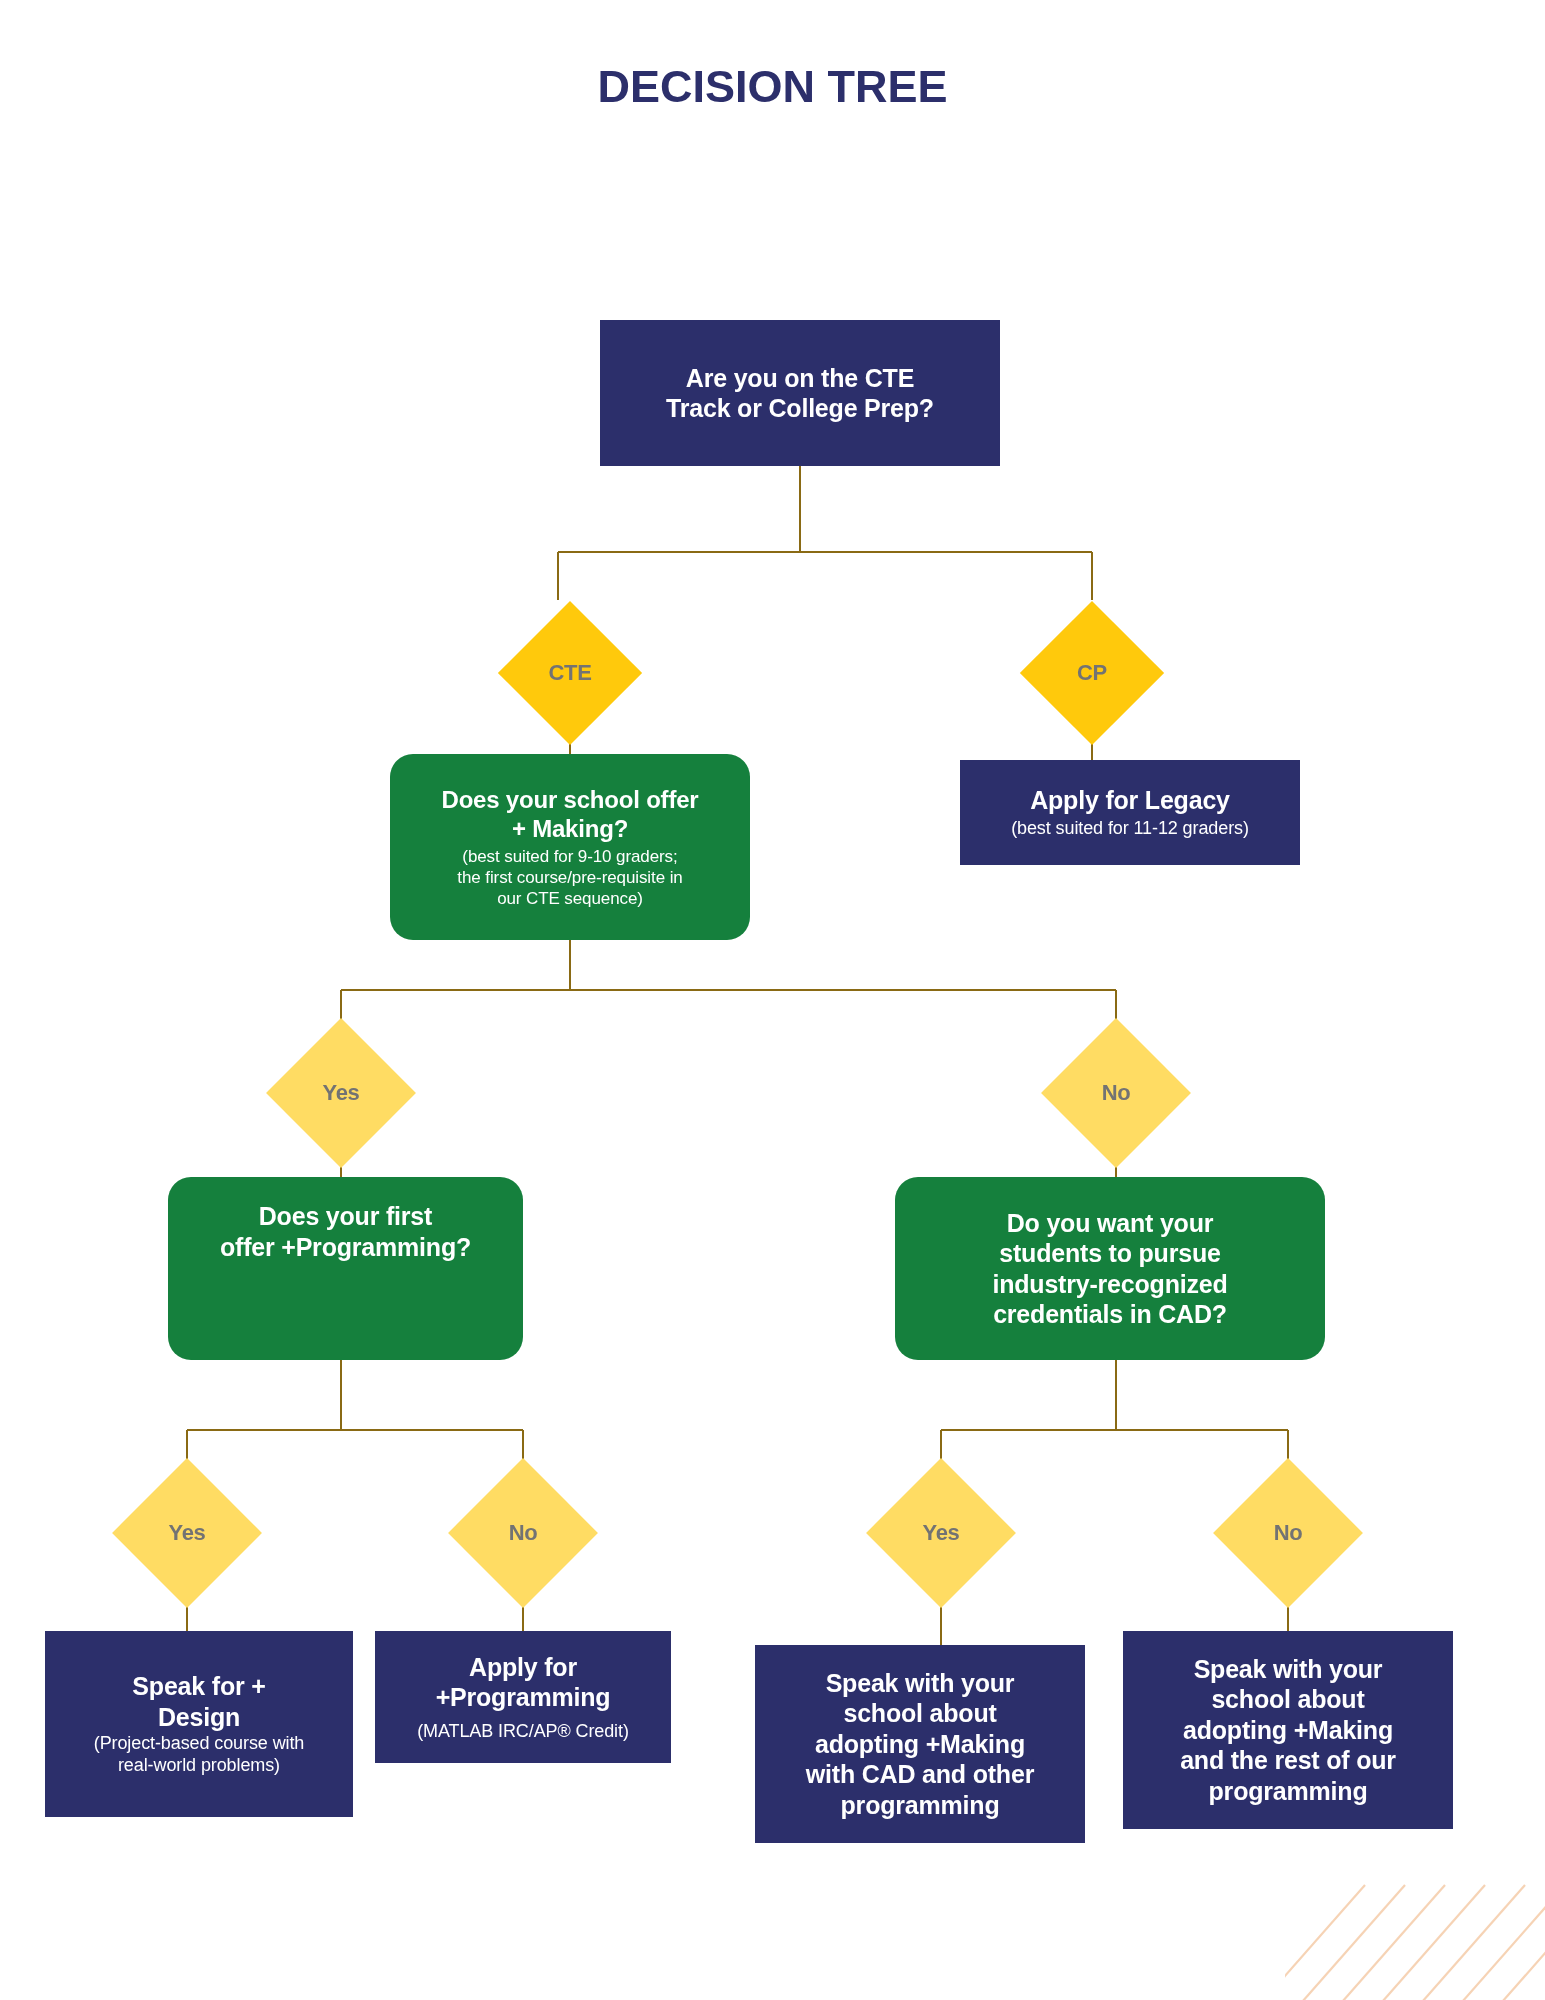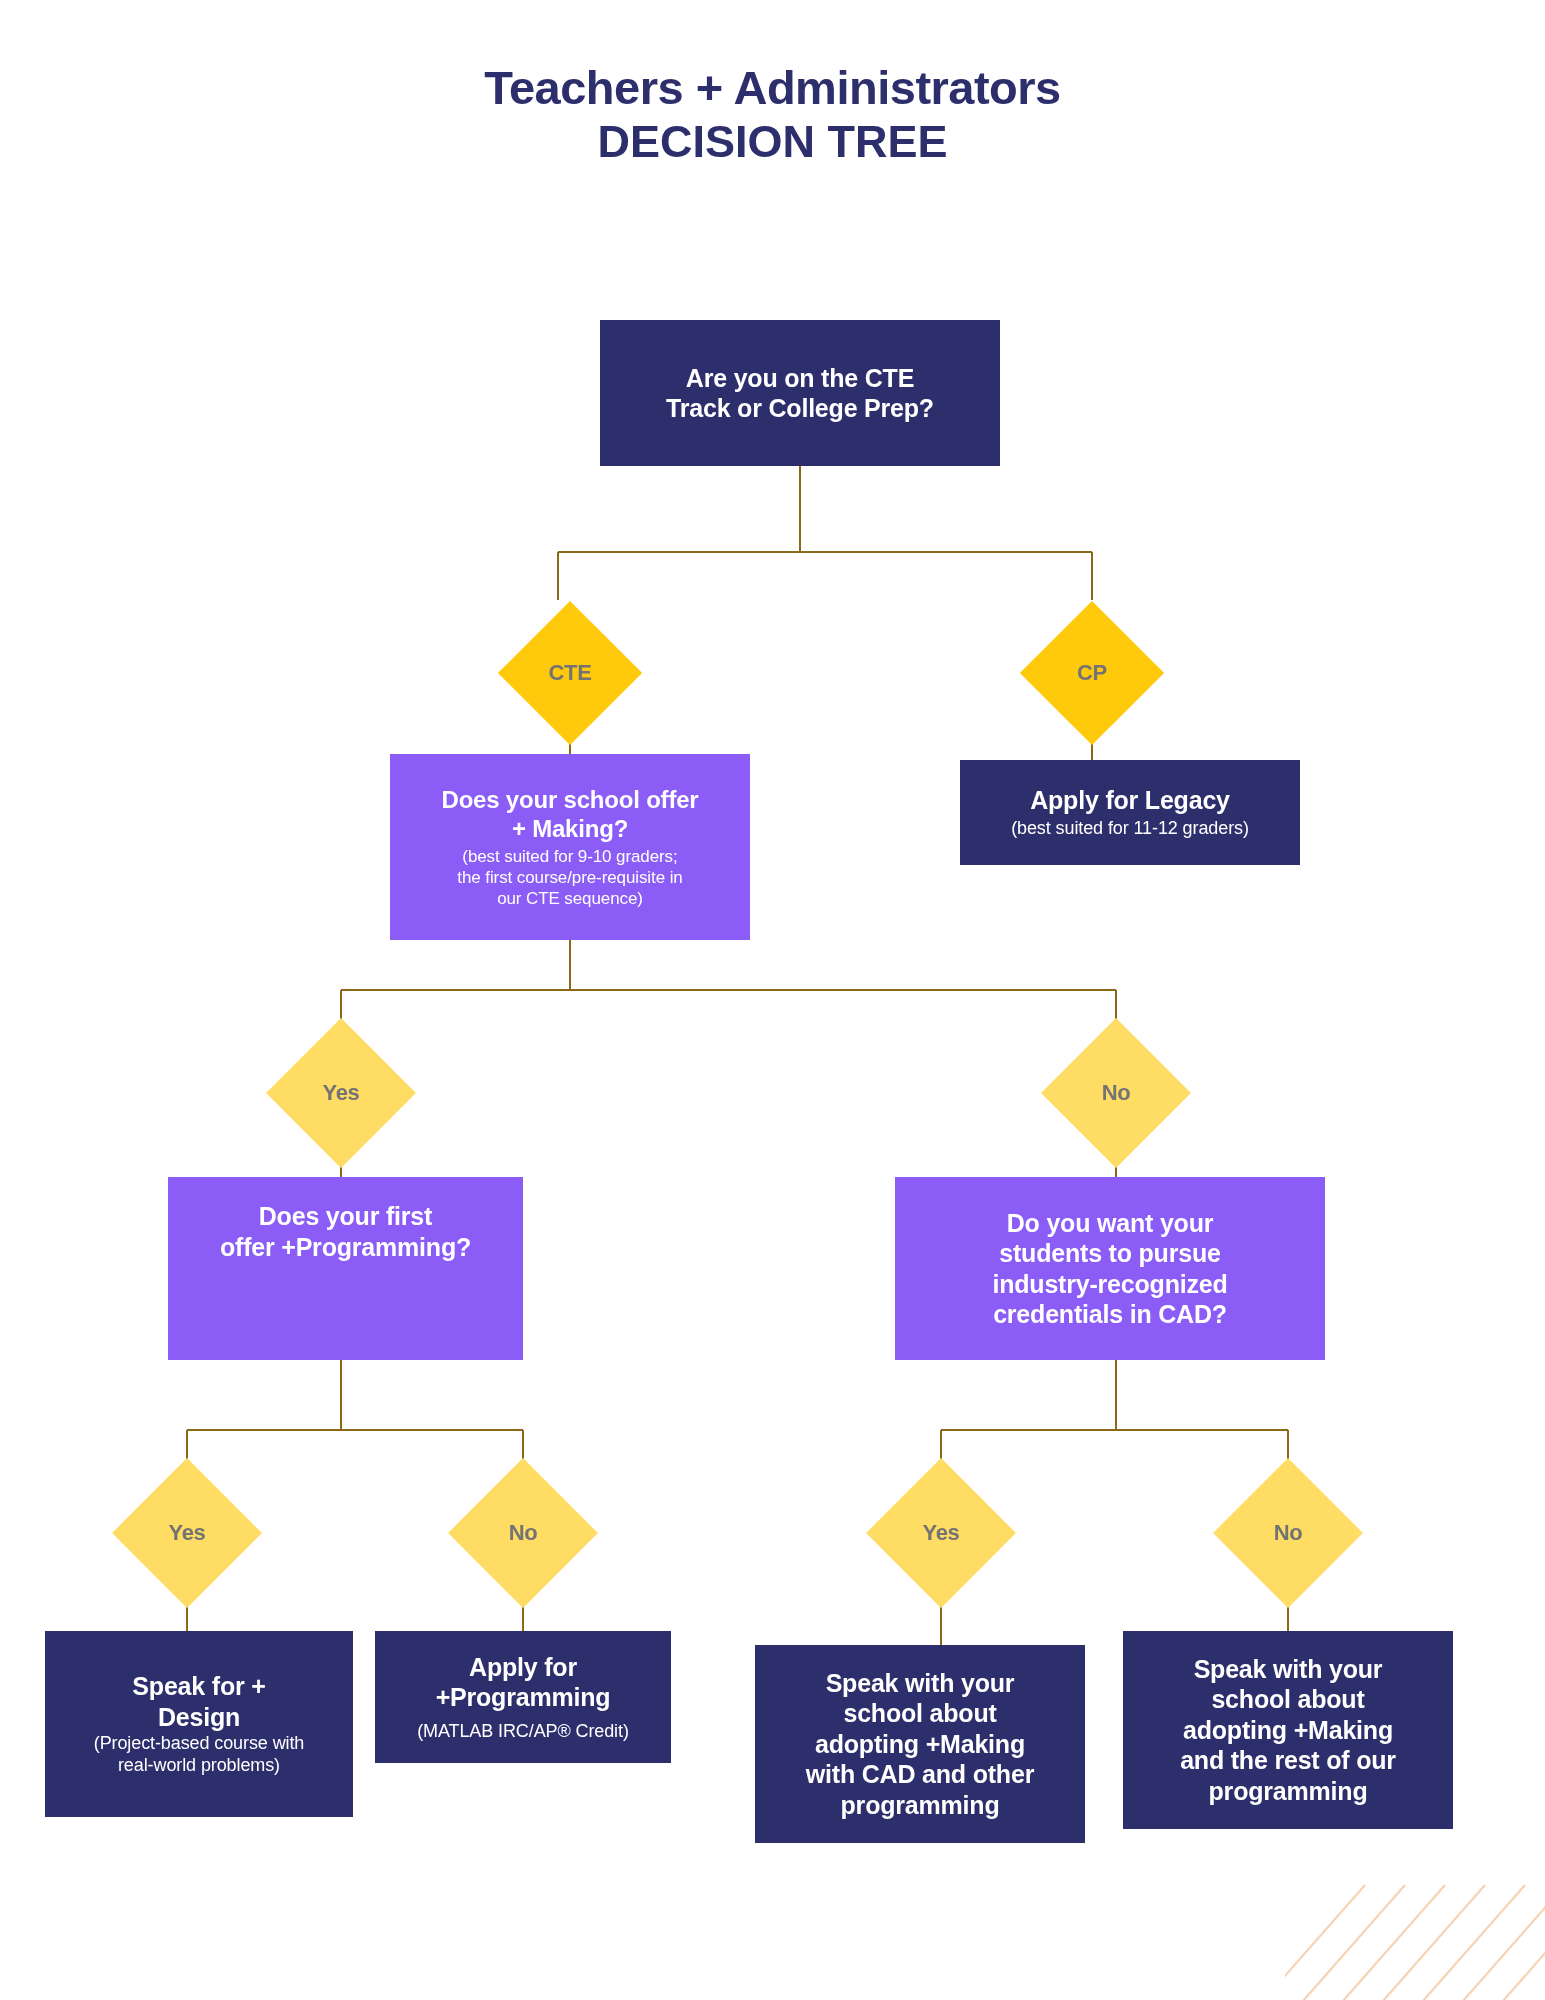--- a/index.html
+++ b/index.html
@@ -64,22 +64,23 @@
     flex-direction: column;
     align-items: center;
     justify-content: center;
     text-align: center;
   }
   .box-navy {
     background: #2c2f6b;
     color: #ffffff;
   }
   .box-green {
-    background: #8b5cf6;
+    background: #15803d;
     color: #ffffff;
+    border-radius: 23px;
   }
   .box-title {
     font-weight: bold;
     line-height: 1.22;
     letter-spacing: -0.2px;
   }
   .box-sub {
     font-weight: normal;
     line-height: 1.22;
     letter-spacing: -0.1px;
@@ -105,21 +106,20 @@
     color: #737373;
     letter-spacing: -0.3px;
   }
   .d-gold .dshape { background: #ffc90c; }
   .d-light .dshape { background: #ffdc63; }
 </style>
 </head>
 <body>
 
 <div class="title-block">
-  <div class="title-line1">Teachers + Administrators</div>
   <div class="title-line2">DECISION TREE</div>
 </div>
 
 <svg class="connectors" viewBox="0 0 1545 2000" width="1545" height="2000">
   <g stroke="#8a6a14" stroke-width="2.4" fill="none" shape-rendering="crispEdges">
 
     <path d="M800,466 L800,552"></path>
     <path d="M558,552 L1092,552"></path>
     <path d="M558,552 L558,600"></path>
     <path d="M1092,552 L1092,600"></path>

